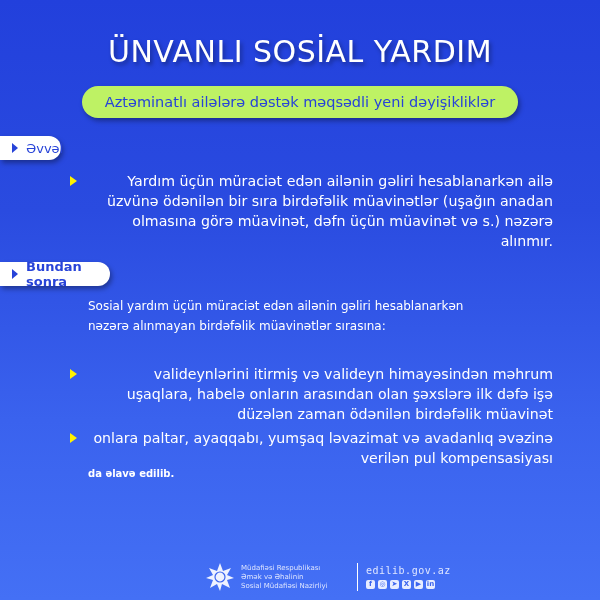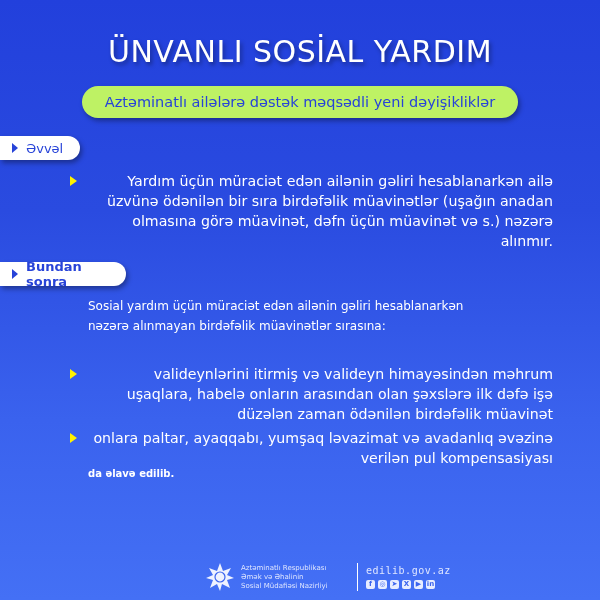--- a/index.html
+++ b/index.html
@@ -23,22 +23,22 @@
   .tag {
     position:absolute; left:0; height:24px; background:#fff;
     border-radius:0 14px 14px 0; box-shadow: 2px 3px 5px rgba(0,0,0,0.35);
     display:flex; align-items:center; padding-left:12px; box-sizing:border-box;
     color:#2743D8; font-size:13px;
   }
   .tag .tri {
     width:0; height:0; border-top:5px solid transparent; border-bottom:5px solid transparent;
     border-left:6px solid #2743D8; margin-right:8px;
   }
-  .tag-before { top:136px; width:80px; }
-  .tag-after { top:262px; width:126px; font-weight:bold; }
+  .tag-before { top:136px; width:61px; }
+  .tag-after { top:262px; width:110px; font-weight:bold; }
   .bullet {
     position:absolute; left:70px; display:flex; font-size:14.2px; line-height:20px;text-align:right;
   }
   .bullet .tri {
     flex:0 0 auto; width:0; height:0; margin-top:5px; margin-right:16px;
     border-top:5px solid transparent; border-bottom:5px solid transparent;
     border-left:7px solid #FFF200;
   }
   .bullet .txt { width:460px; }
   .b1 { top:171px; }
@@ -99,21 +99,21 @@
 </div>
 
 <div class="closing">da əlavə edilib.</div>
 
 <div class="footer">
   <svg class="logo" viewBox="0 0 30 30">
     <polygon points="15,1 18,9 26,6 22,13 29,16 22,18 25,26 17,22 15,29 12,22 5,26 8,18 1,16 8,13 4,6 12,9" fill="#eef2ff"></polygon>
     <circle cx="15" cy="15" r="5" fill="none" stroke="#3b64ee" stroke-width="1.2"></circle>
   </svg>
   <div class="ministry">
-    <div>Aztəminatlı Respublikası</div>
+    <div>Müdafiəsi Respublikası</div>
     <div>Əmək və Əhalinin</div>
     <div>Sosial Müdafiəsi Nazirliyi</div>
   </div>
   <div class="divider"></div>
   <div class="site-block">
     <span class="site">edilib.gov.az</span>
     <div class="socials">
       <span class="soc">f</span>
       <span class="soc">◎</span>
       <span class="soc">➤</span>

